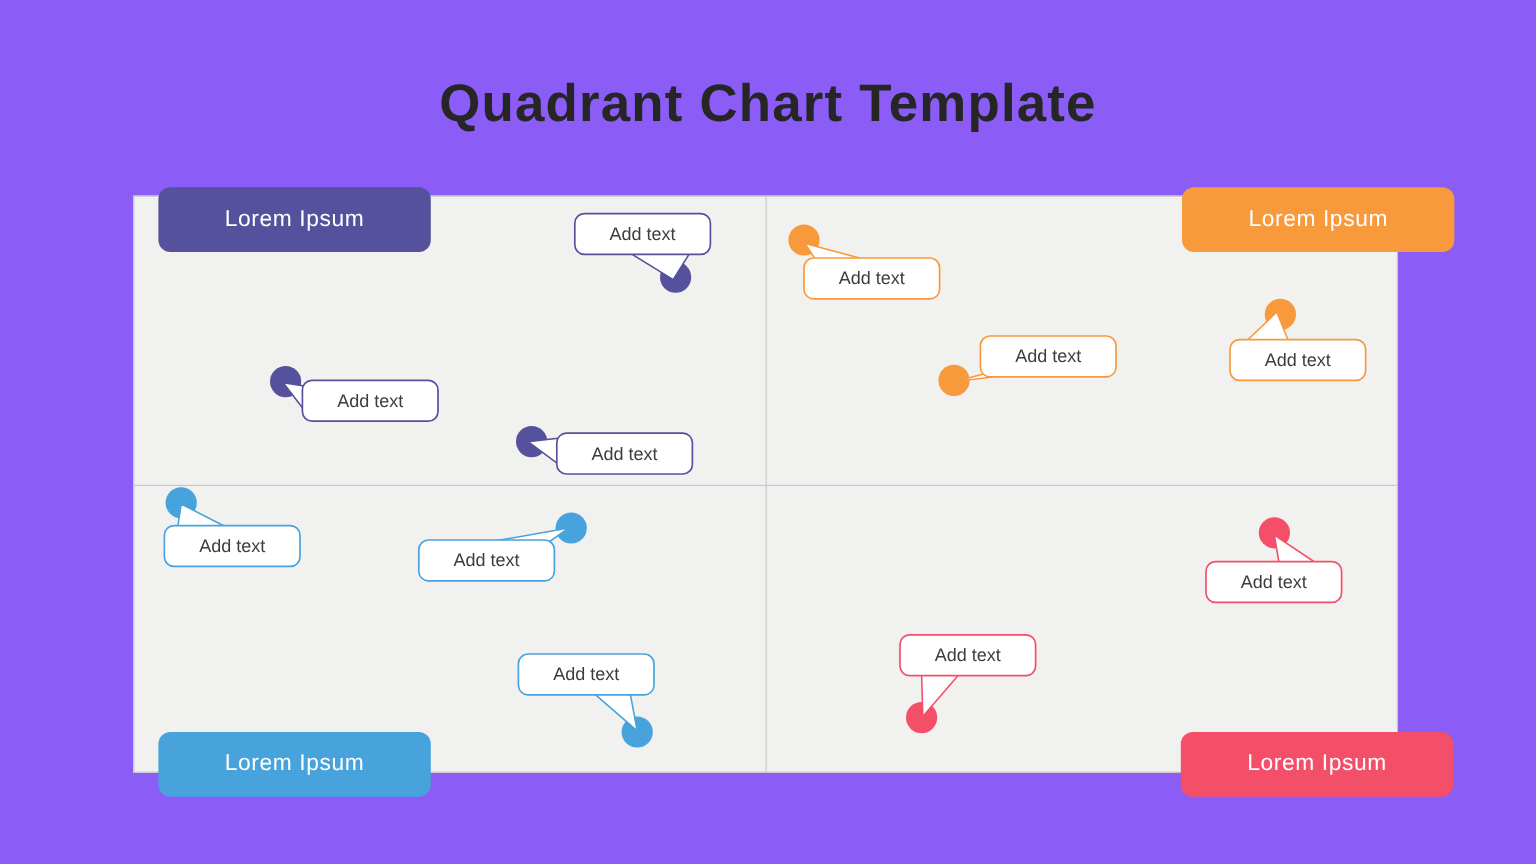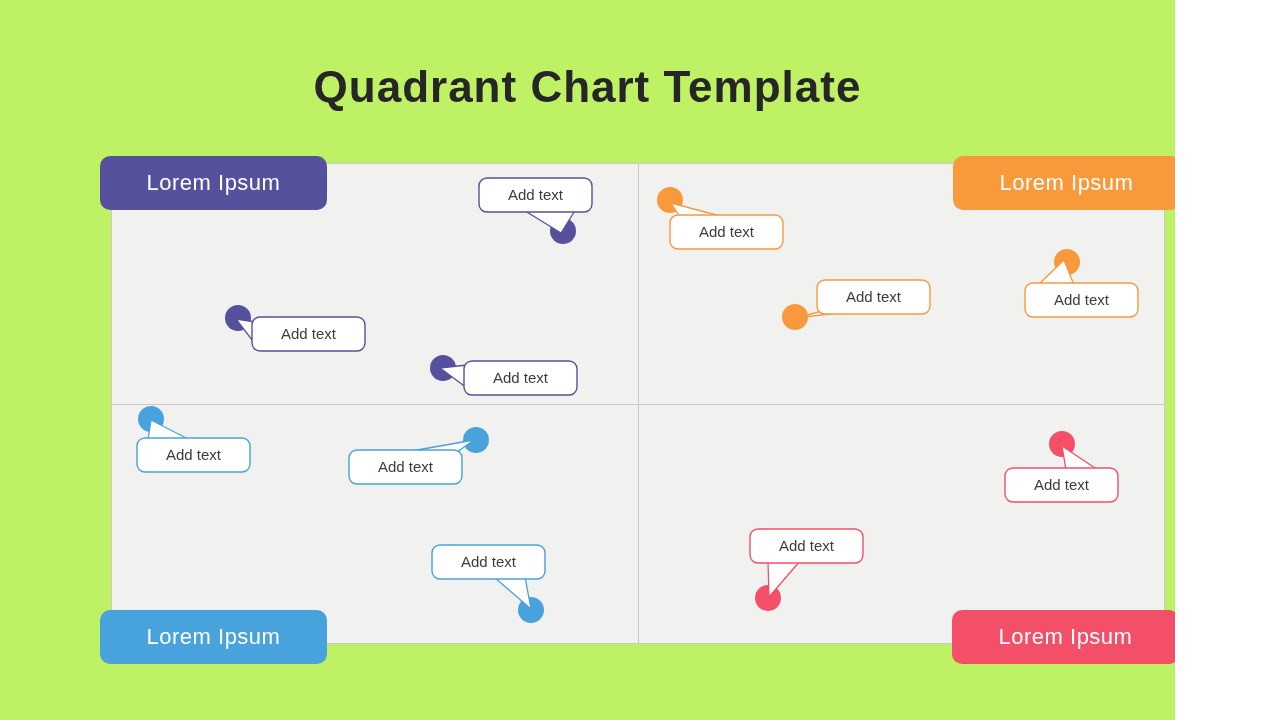--- a/index.html
+++ b/index.html
@@ -1,20 +1,20 @@
 <!DOCTYPE html>
 <html><head>
 <meta charset="utf-8">
 <style>
   html, body { margin: 0; padding: 0; background: #ffffff; }
   .slide {
     position: relative;
-    width: 1175px;
+    width: 1280px;
     height: 720px;
-    background: #bef264;
+    background: #8b5cf6;
     overflow: hidden;
     font-family: "Liberation Sans", sans-serif;
   }
   .slide-title {
     position: absolute;
     top: 62px;
     left: 0;
     right: 0;
     text-align: center;
     font-size: 44px;
@@ -47,27 +47,28 @@
     right: 0;
     height: 1px;
     background: #c9c9c9;
   }
   .q-label {
     position: absolute;
     width: 227px;
     height: 54px;
     border-radius: 10px;
     color: #ffffff;
-    font-size: 22px;
+    font-size: 19px;
     font-weight: 500;
     letter-spacing: 0.5px;
     display: flex;
     align-items: center;
     justify-content: center;
     cursor: pointer;
+    margin-left: 32px;
   }
   .q-label.tl { left: 100px; top: 156px; }
   .q-label.tr { left: 953px; top: 156px; }
   .q-label.bl { left: 100px; top: 610px; }
   .q-label.br { left: 952px; top: 610px; }
   .callout-layer {
     position: absolute;
     left: 0;
     top: 0;
     width: 1280px;

